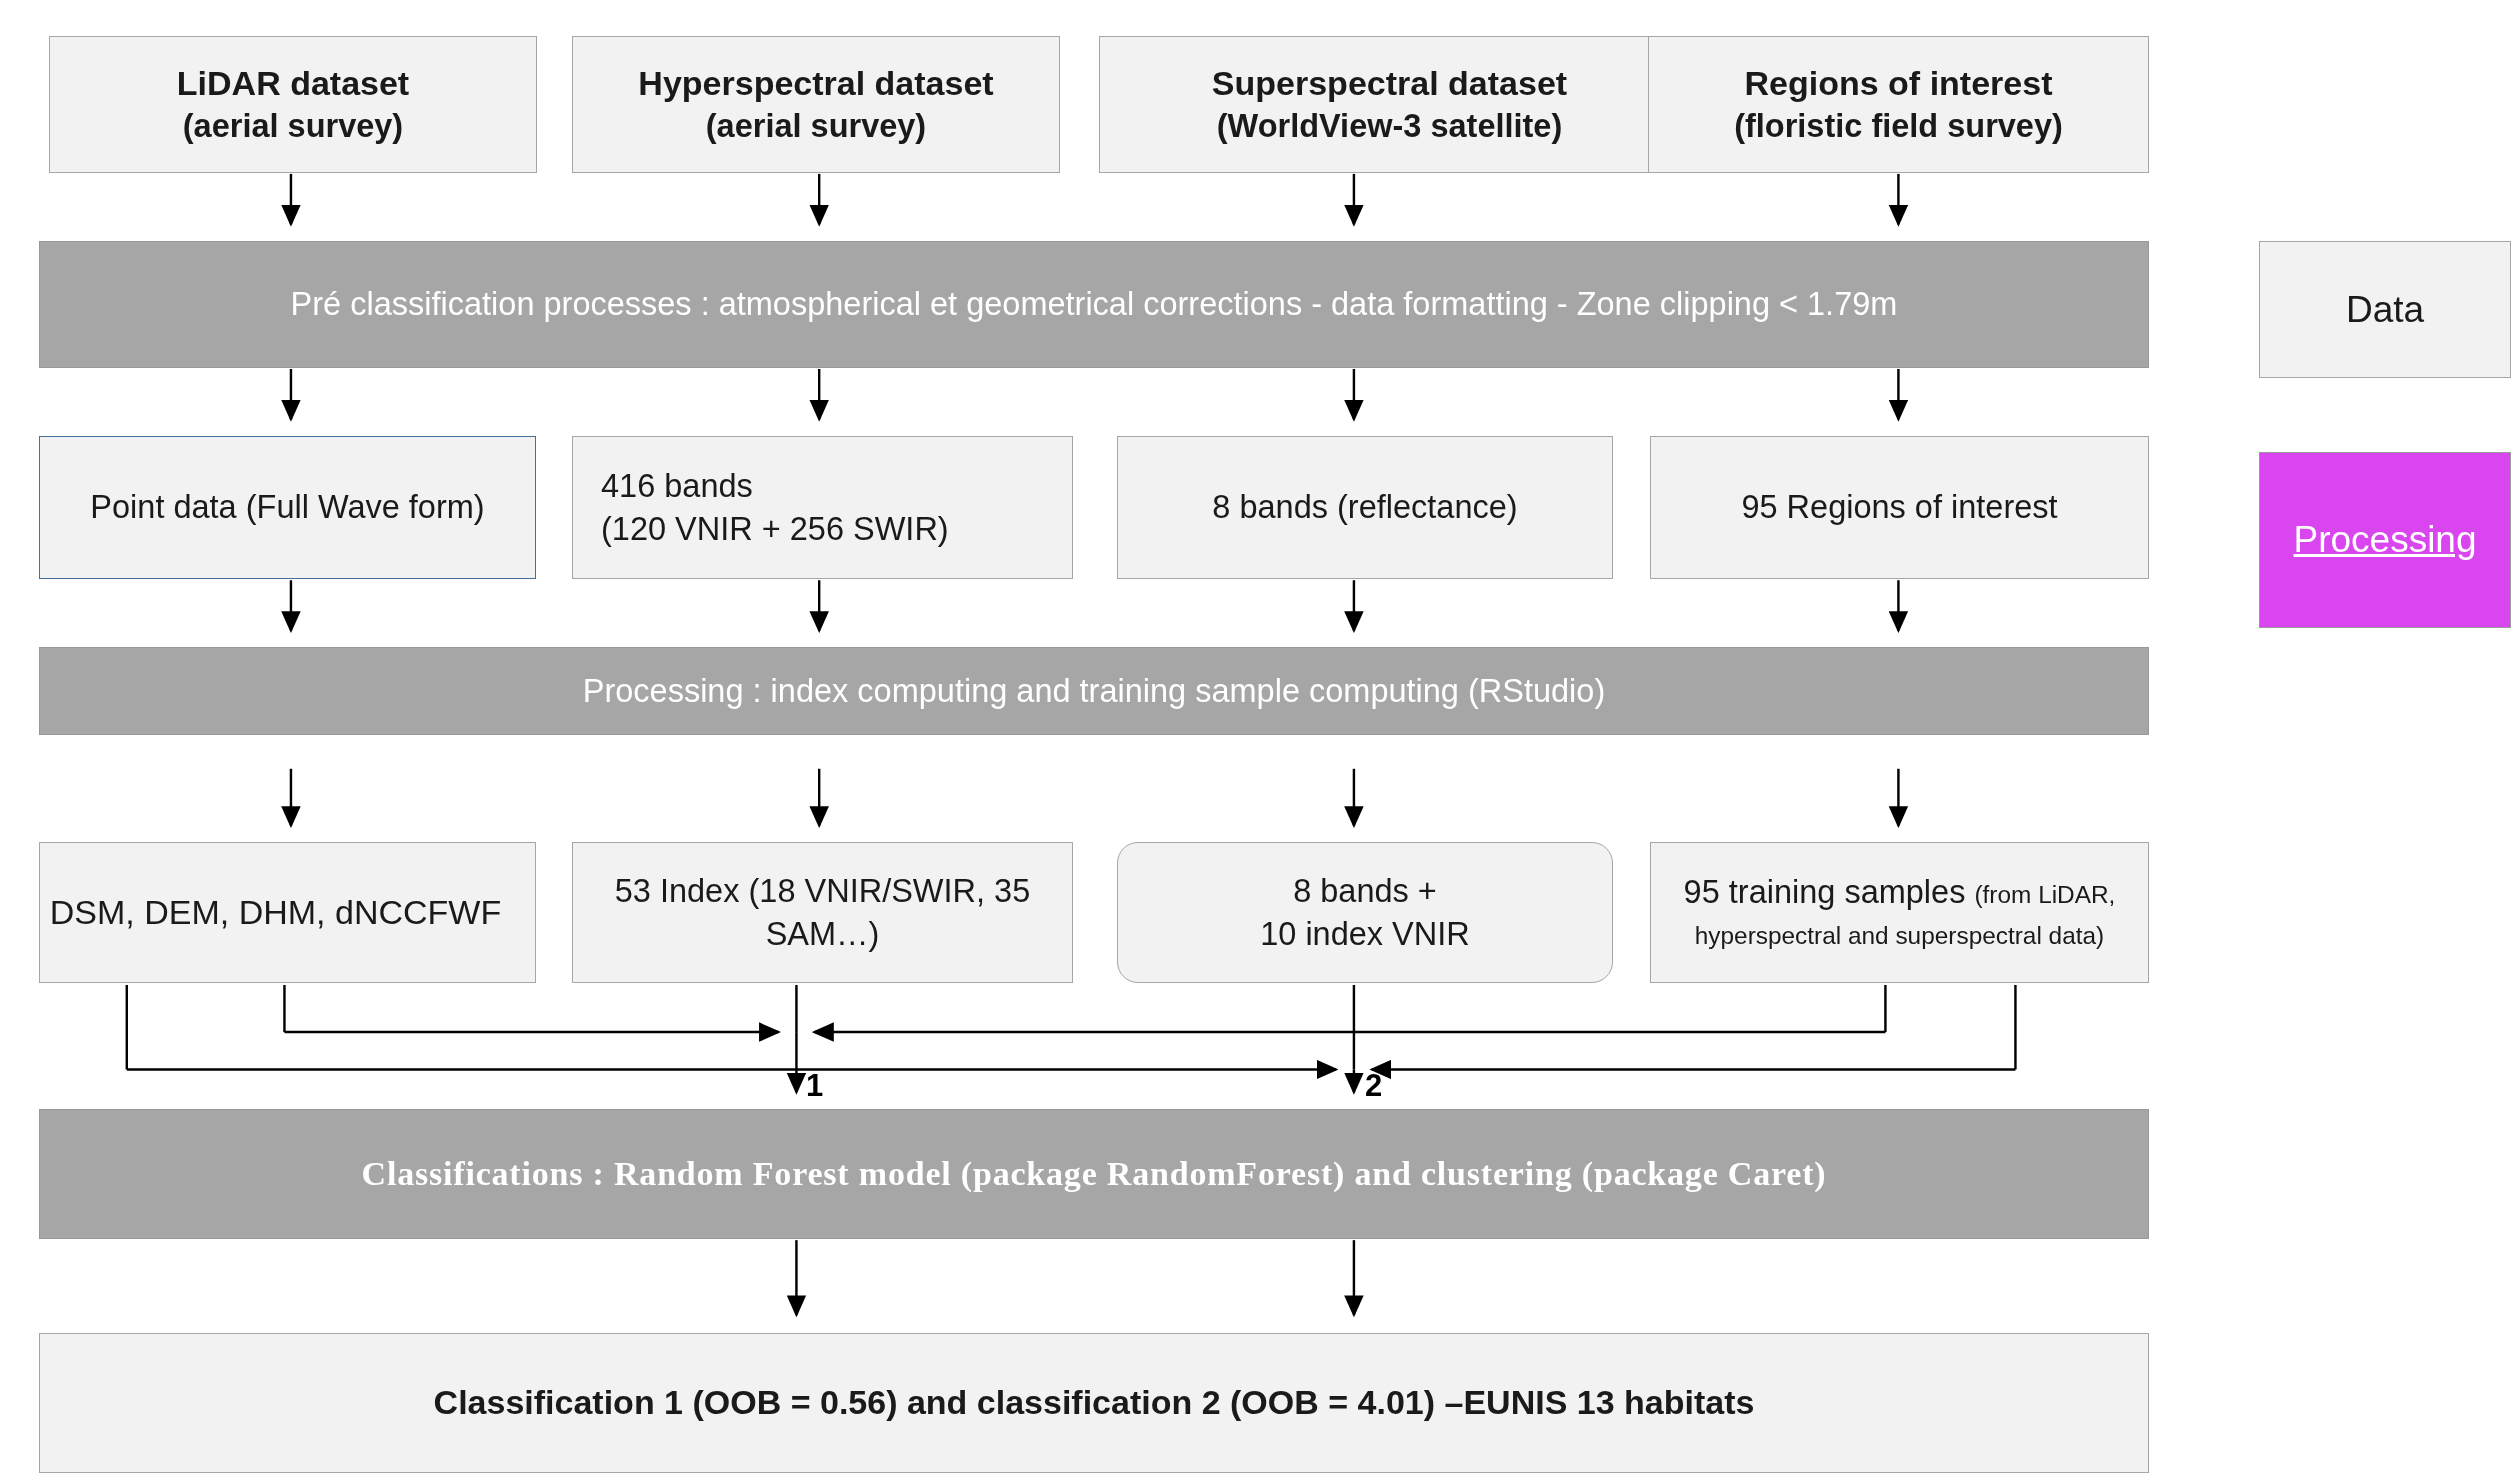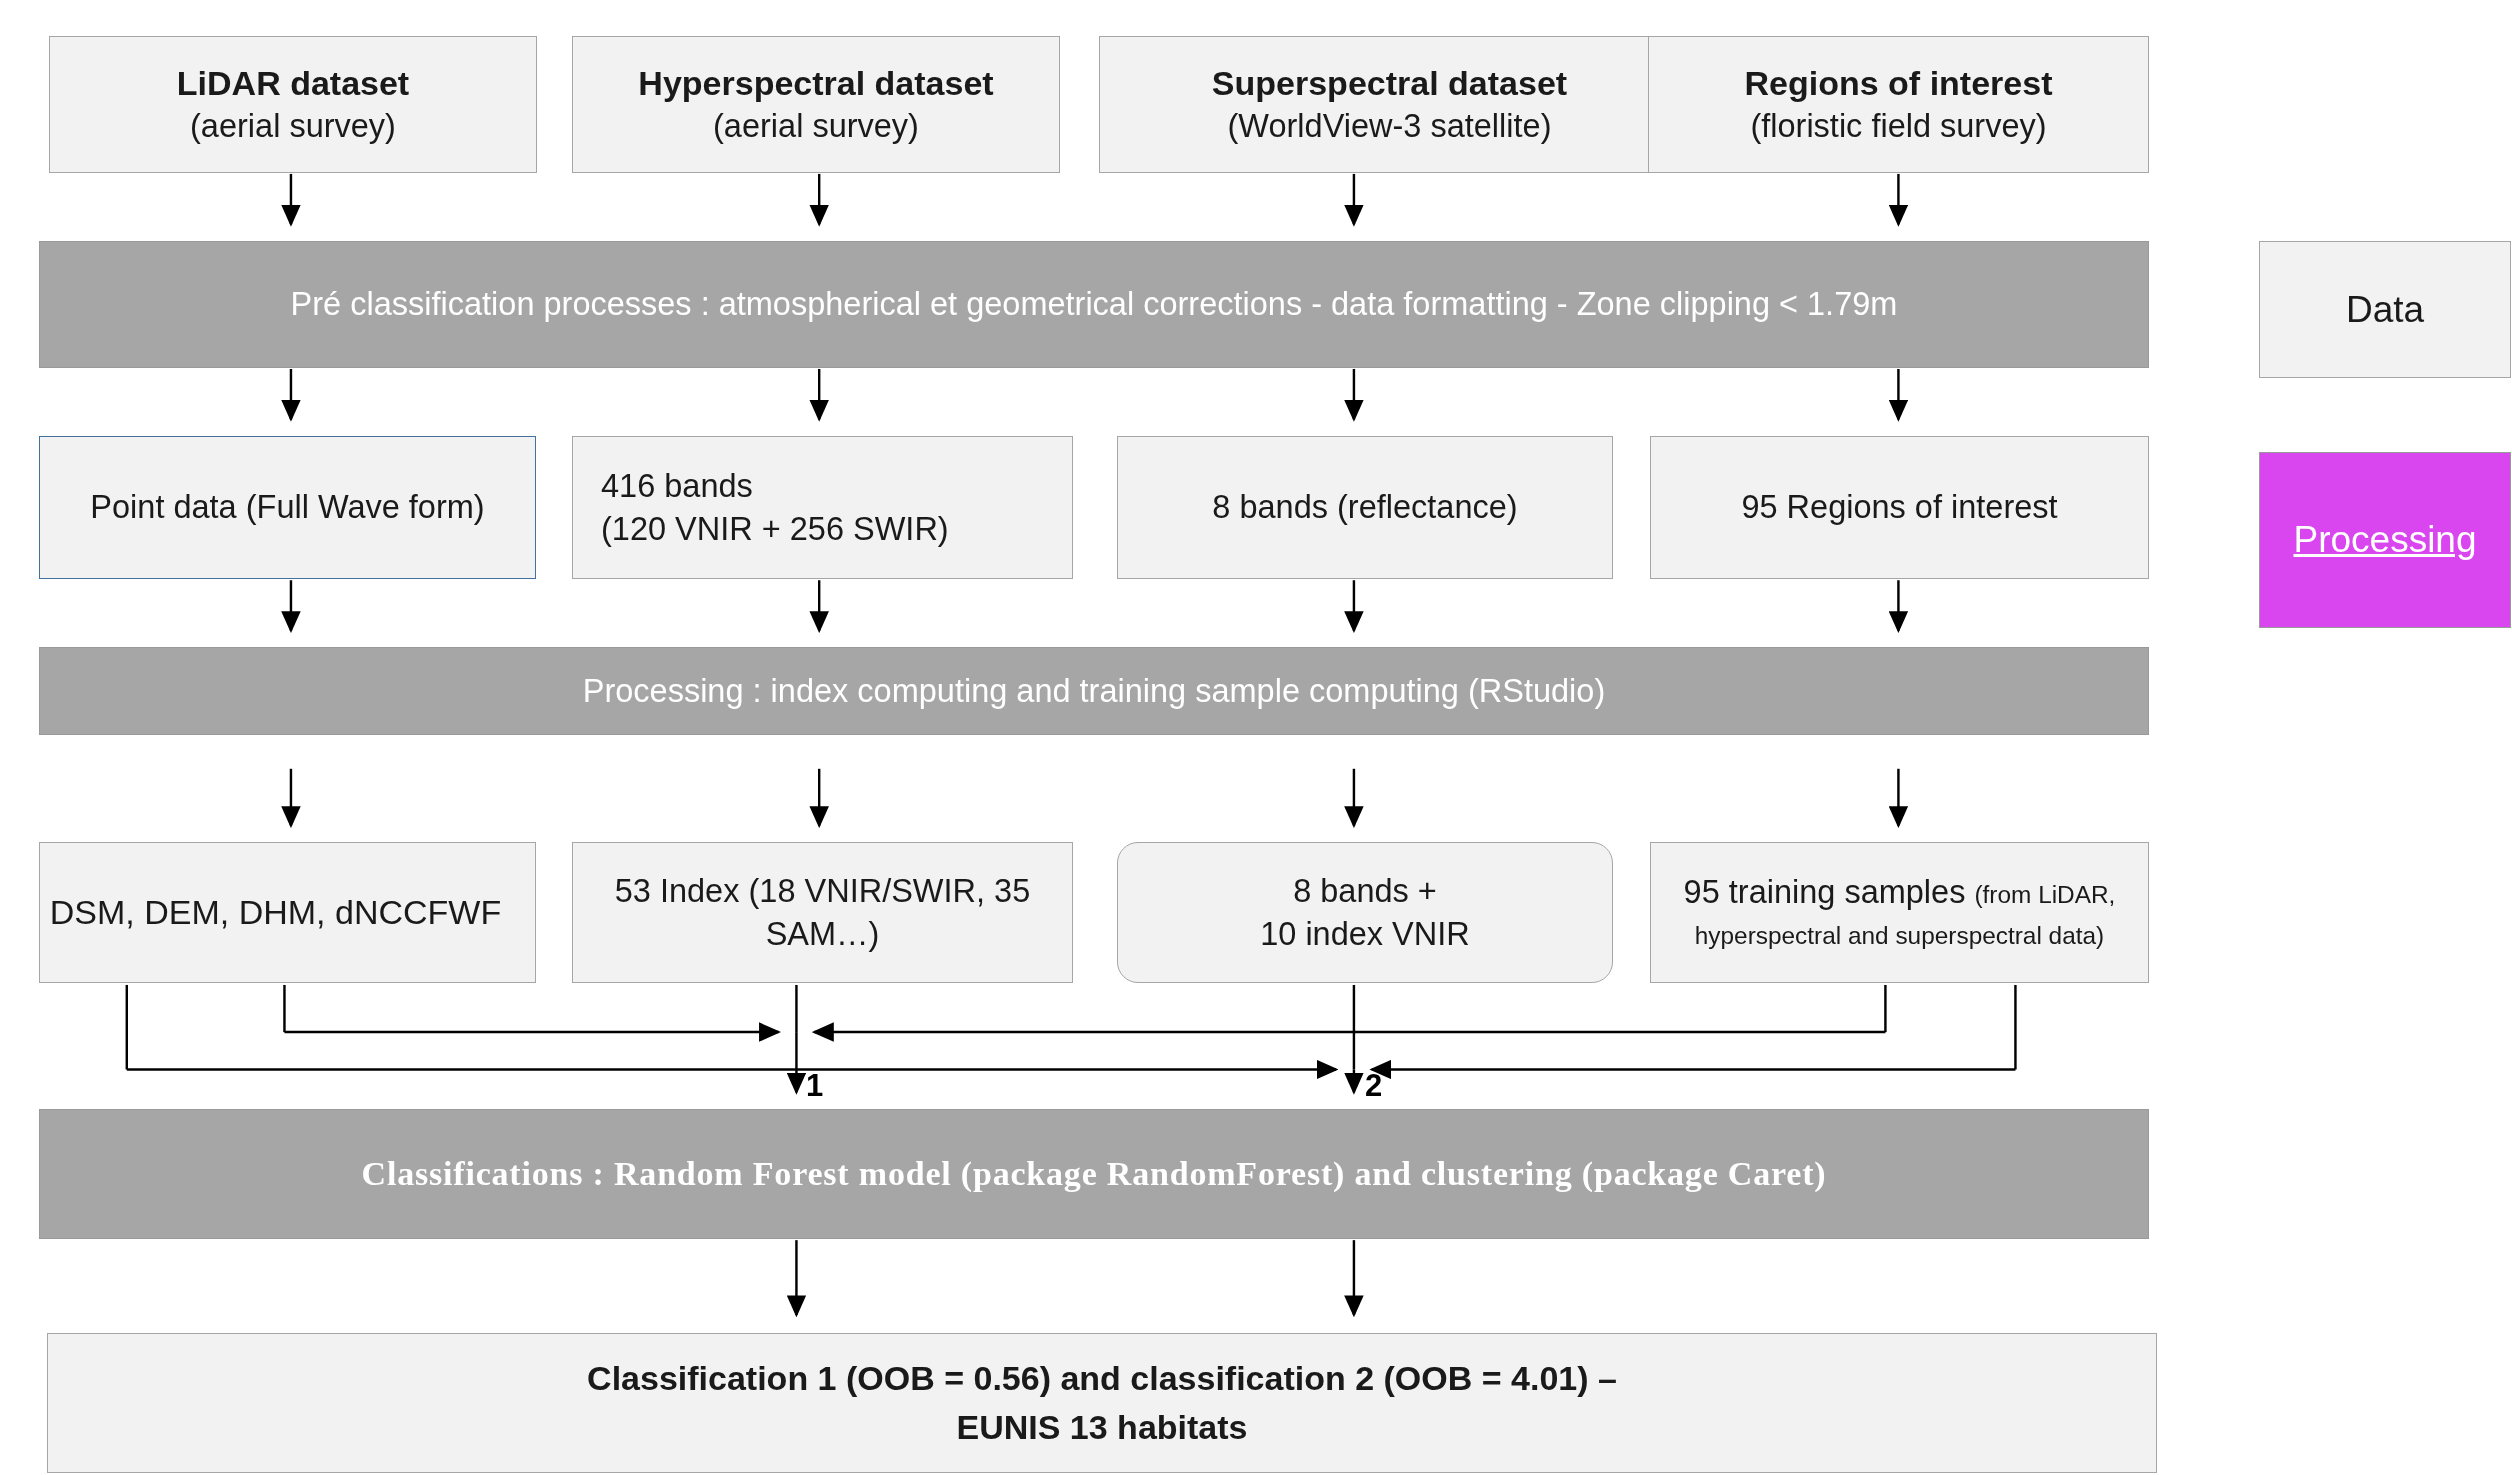--- a/index.html
+++ b/index.html
@@ -15,40 +15,40 @@
   .box {
     position: absolute;
     background: #f2f2f2;
     border: 1.6px solid #a6a6a6;
     display: flex; flex-direction: column;
     align-items: center; justify-content: center;
     text-align: center;
     font-size: 32.5px; line-height: 1.32;
   }
   .box .title { font-weight: bold; font-size: 34px; }
-  .box .subtitle { font-size: 32.5px; }
+  .box .subtitle { font-size: 32.5px; font-weight: bold; }
   .pre-line { white-space: pre-line; }
   .left-align { align-items: flex-start; text-align: left; padding-left: 28px; padding-right: 8.1px; }
   .tight { padding-left: 8.1px; padding-right: 4.9px; }
   .accent-border { border-color: #41719c; }
 
   .bar {
     position: absolute; left: 39px; width: 2110px;
     background: #a6a6a6; border: 1.6px solid #999999;
     color: #ffffff;
     display: flex; align-items: center; justify-content: center;
     text-align: center; font-size: 32.5px; padding: 0 32.5px;
   }
   .bar.bold { font-weight: bold; font-size: 34px; letter-spacing: 0.8px; }
 
   .result {
     position: absolute; left: 39px; width: 2110px;
     background: #f2f2f2; border: 1.6px solid #a6a6a6;
-    display: flex; flex-direction: column; align-items: center; justify-content: center;
-    text-align: center; font-weight: bold; font-size: 34px; line-height: 1.45; margin-left: 8px;
+    display: flex; flex-direction: row; align-items: center; justify-content: center;
+    text-align: center; font-weight: bold; font-size: 34px; line-height: 1.45;
   }
 
   .legend-box {
     position: absolute; left: 2259px; width: 252px;
     display: flex; align-items: center; justify-content: center;
     text-align: left; font-size: 37px;
   }
   .legend-data { top: 241px; height: 137px; background: #f2f2f2; border: 1.6px solid #a6a6a6; color: #1a1a1a; }
   .legend-processing { top: 452px; height: 176px; background: #d946ef; border: 1.6px solid #999999; color: #ffffff; text-decoration: underline; }
 

